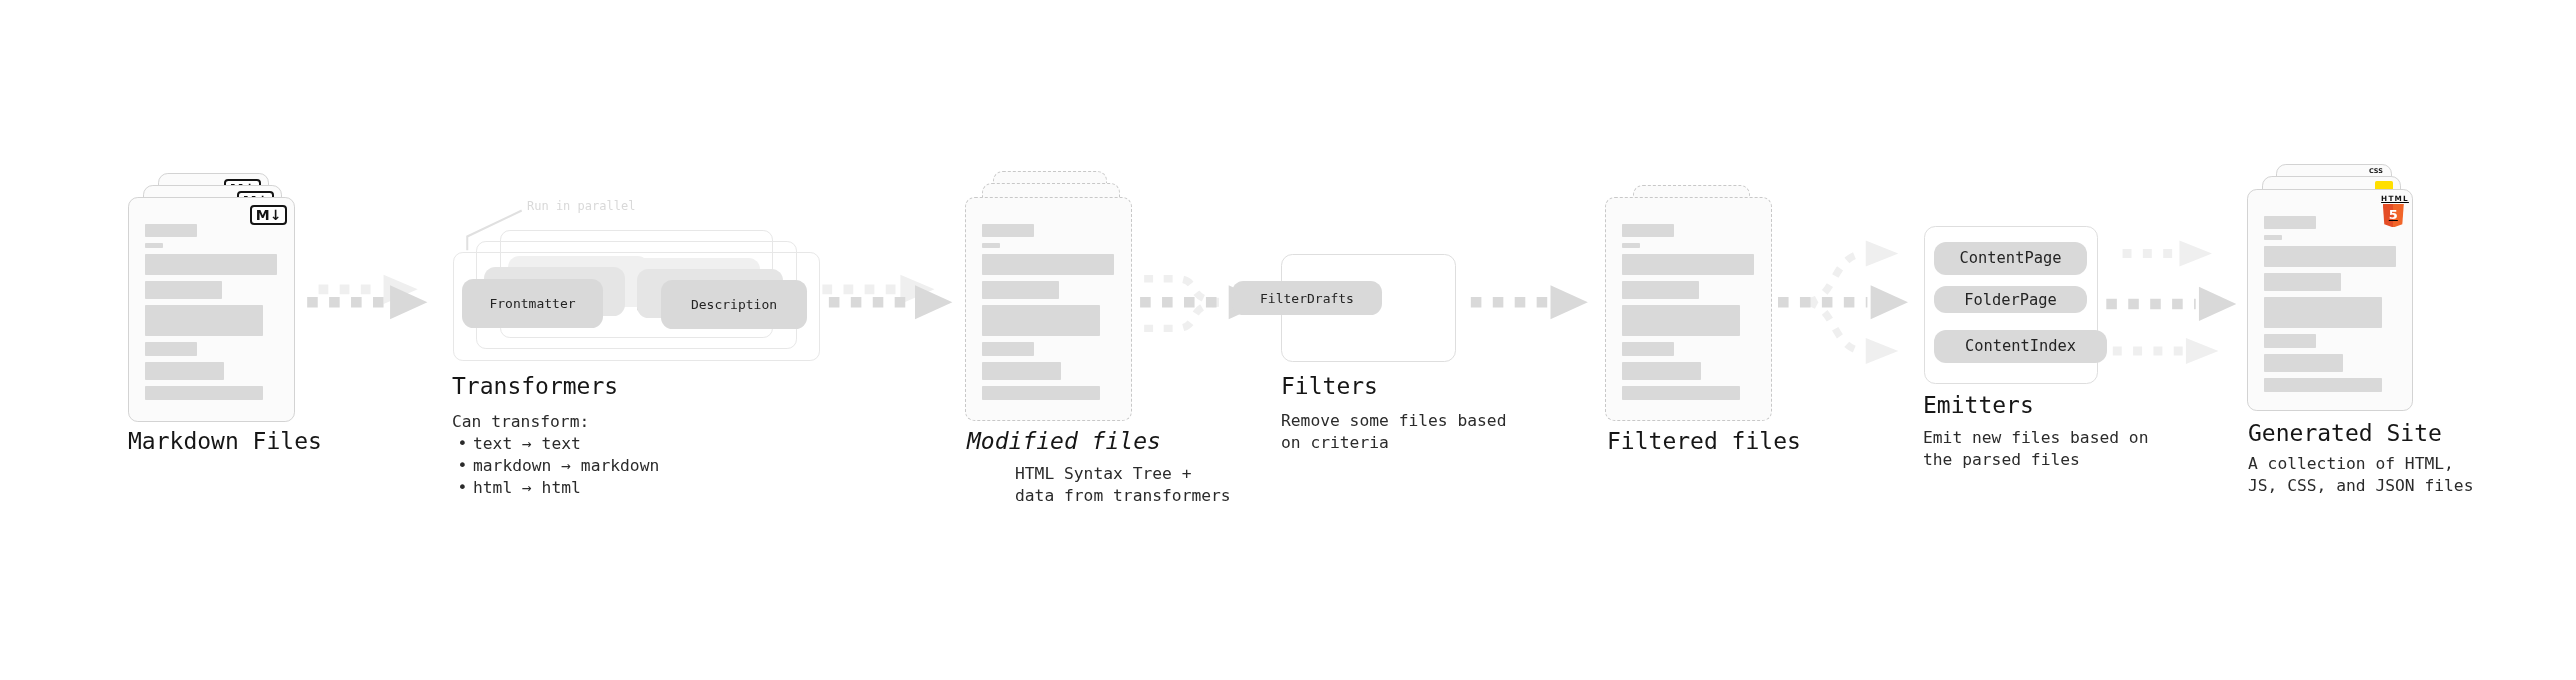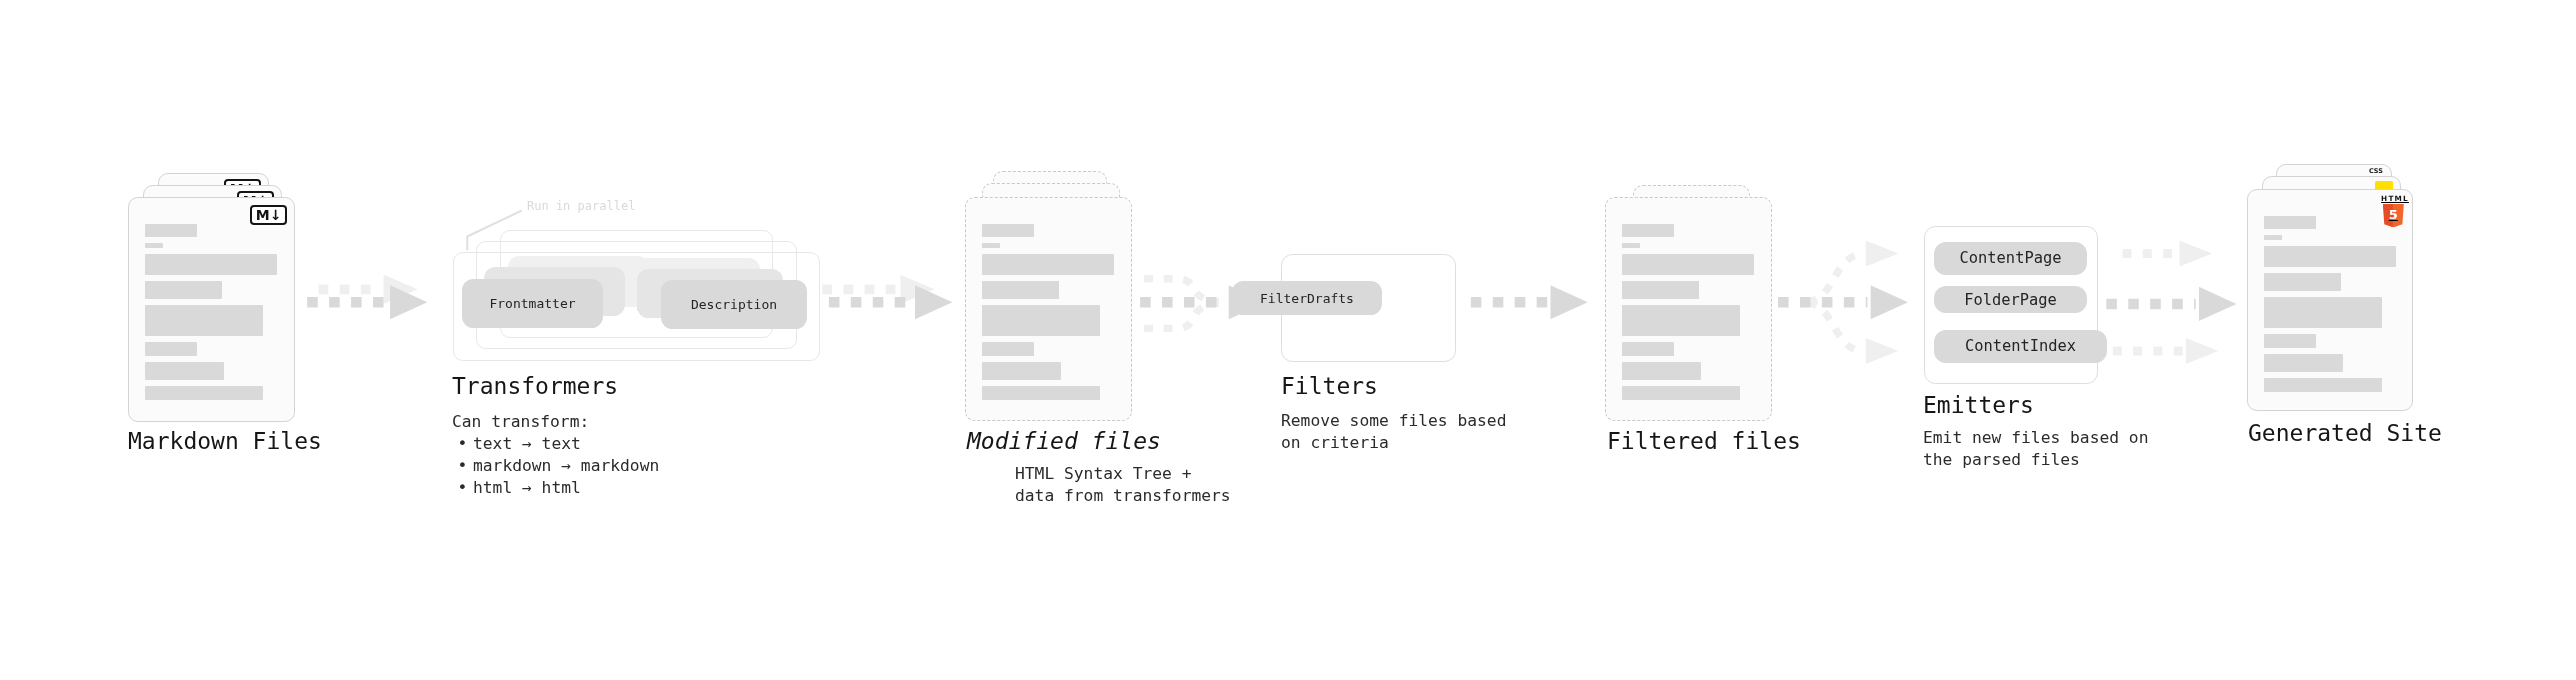--- a/index.html
+++ b/index.html
@@ -268,15 +268,16 @@
       <div class="bar b2"></div>
       <div class="bar b3"></div>
       <div class="bar b4"></div>
       <div class="bar b5"></div>
       <div class="bar b6"></div>
       <div class="bar b7"></div>
       <div class="bar b8"></div>
     </div>
   </div>
   <div class="heading" style="left:2248px; top:419px;">Generated Site</div>
+  <div class="body-text" style="left:2248px; top:453px;"><span>A collection of HTML,</span><br><span>JS, CSS, and JSON files</span></div>
 
 </div>
 
 
 </body></html>

